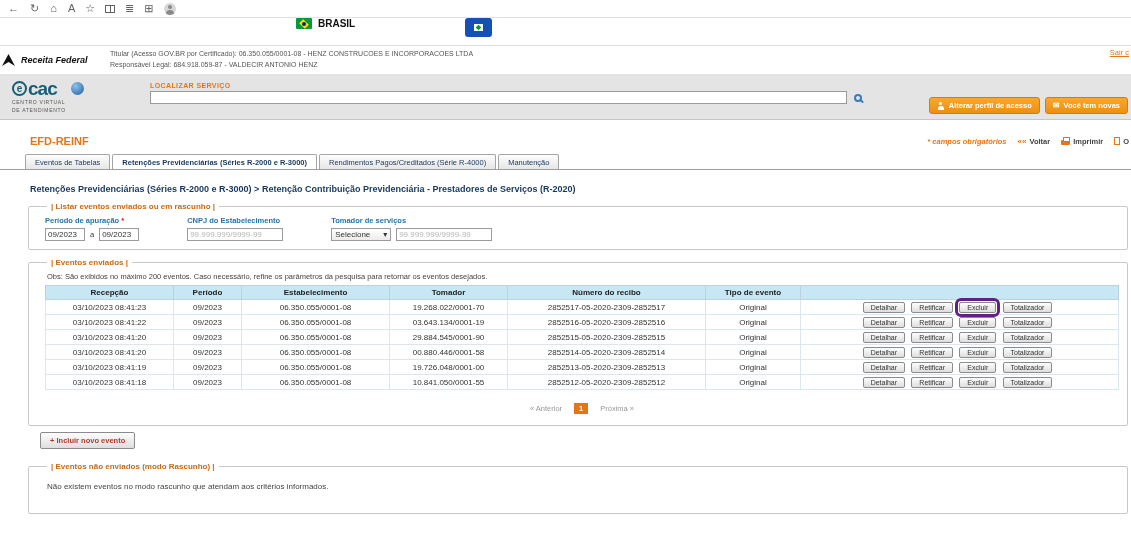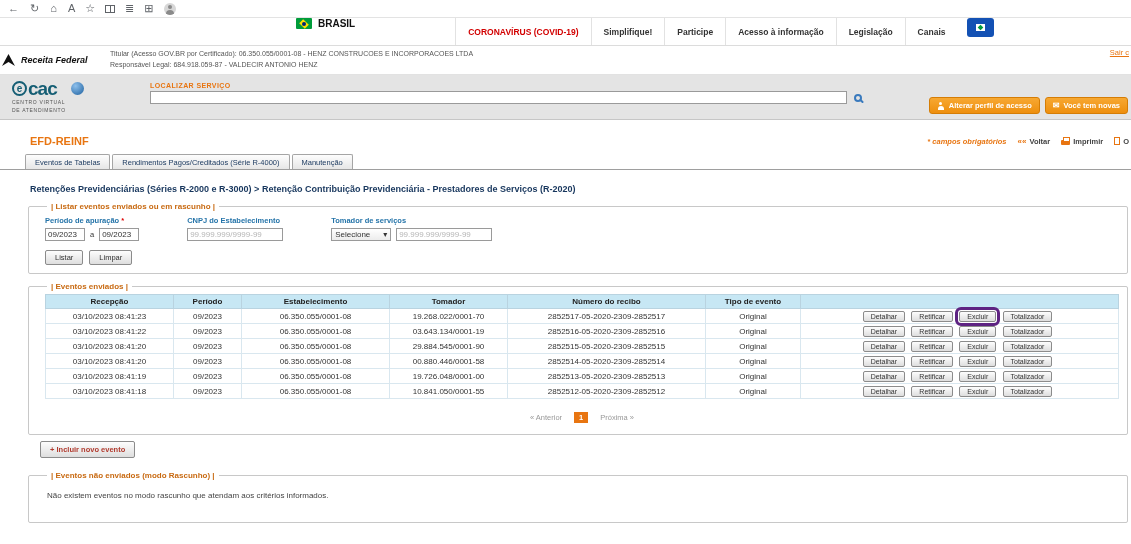--- a/index.html
+++ b/index.html
@@ -149,28 +149,20 @@
     <span class="avatar"></span>
   </div>
 </div>
 
 <div class="govbar">
   <div class="gov-inner">
     <div class="brasil">
       <span class="flag"></span>
       <span>BRASIL</span>
     </div>
-    <div class="gov-links">
-      <span class="gov-link red">CORONAVÍRUS (COVID-19)</span>
-      <span class="gov-link">Simplifique!</span>
-      <span class="gov-link">Participe</span>
-      <span class="gov-link">Acesso à informação</span>
-      <span class="gov-link">Legislação</span>
-      <span class="gov-link">Canais</span>
-    </div>
     <span class="govbr-box">
         <span class="mini-flag"></span>
       </span>
   </div>
 </div>
 
 <div class="rf-header">
   <div class="rf-logo">
     <svg width="17" height="15">
         <path d="M2 13 L8.5 1 L15 13 L8.5 9 Z" fill="#111"></path>
@@ -229,20 +221,21 @@
     </span>
     <span class="hlink">
       <span class="doc-ic"></span>
       <span>O</span>
     </span>
   </div>
 </div>
 
 <div class="tabbar">
   <span class="tab">Eventos de Tabelas</span>
+  <span class="tab active">Retenções Previdenciárias (Séries R-2000 e R-3000)</span>
   <span class="tab">Rendimentos Pagos/Creditados (Série R-4000)</span>
   <span class="tab">Manutenção</span>
 </div>
 
 <div class="breadcrumb">Retenções Previdenciárias (Séries R-2000 e R-3000) &gt; Retenção Contribuição Previdenciária - Prestadores de Serviços (R-2020)</div>
 
 <fieldset class="box">
   <legend>| Listar eventos enviados ou em rascunho |</legend>
   <div class="filter-row">
     <div class="fgroup">
@@ -263,28 +256,25 @@
       <div class="flabel">Tomador de serviços</div>
       <div class="fctrls">
         <span class="fselect">
           <span>Selecione</span>
           <span>▾</span>
         </span>
         <input class="inp-cnpj" placeholder="99.999.999/9999-99" style="">
       </div>
     </div>
   </div>
-  <div class="btn-row">
-    <button class="gbtn">Listar</button>
-    <button class="gbtn">Limpar</button>
-  </div>
 </fieldset>
 
 <fieldset class="box">
   <legend>| Eventos enviados |</legend>
+  <div class="obs">Obs: São exibidos no máximo 200 eventos. Caso necessário, refine os parâmetros da pesquisa para retornar os eventos desejados.</div>
   <table class="evt">
     <colgroup>
       <col style="width:128px">
         <col style="width:68px">
         <col style="width:148px">
       <col style="width:118px">
         <col style="width:198px">
         <col style="width:95px">
         <col>
     </colgroup>

